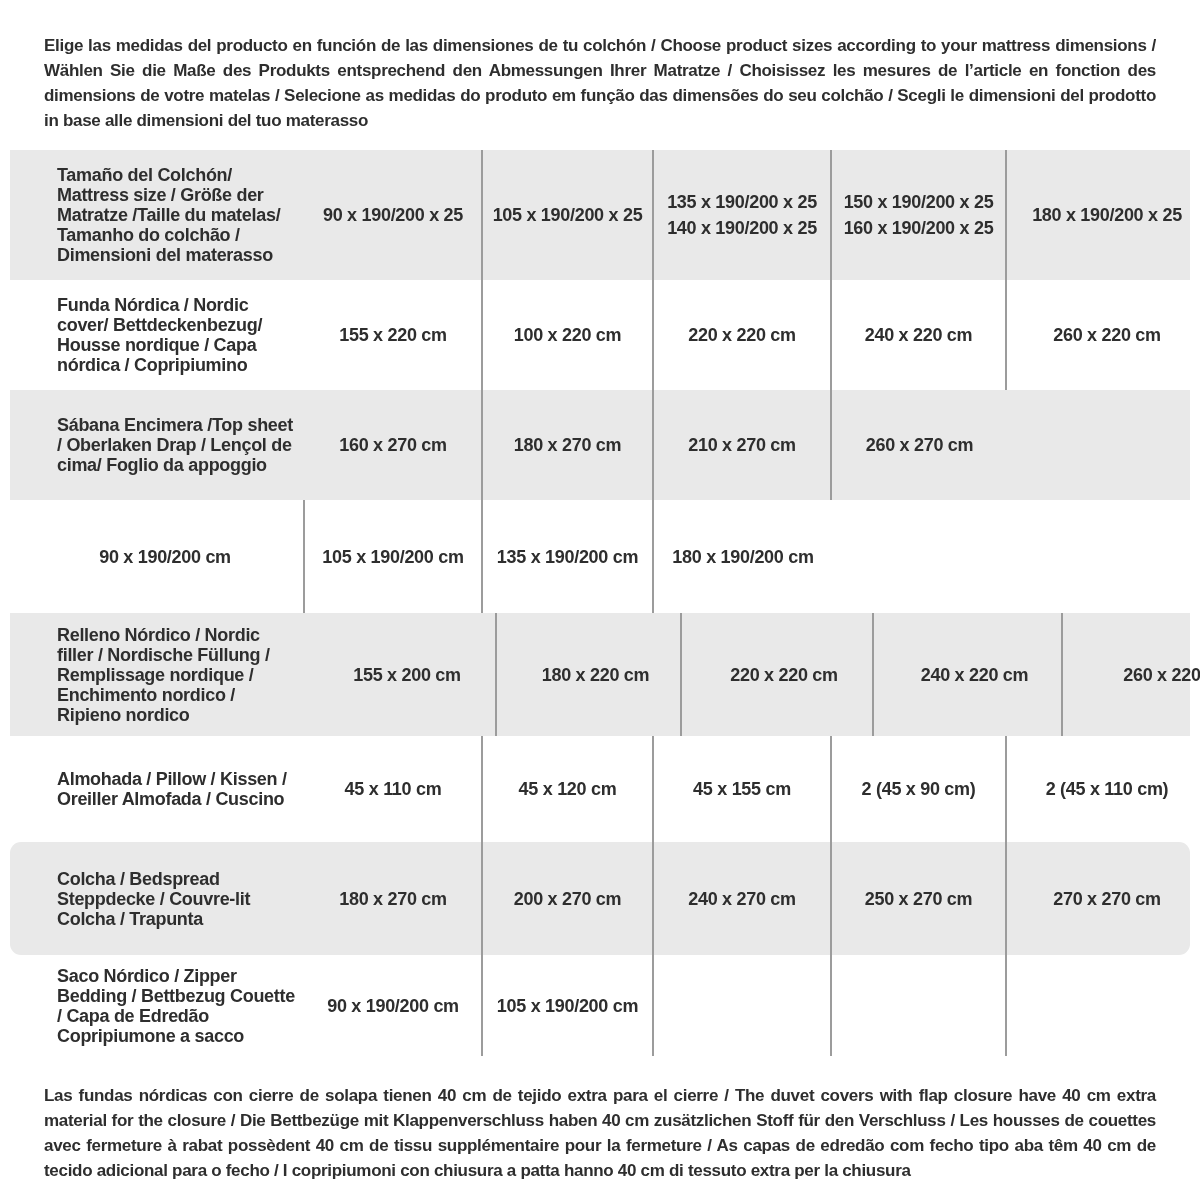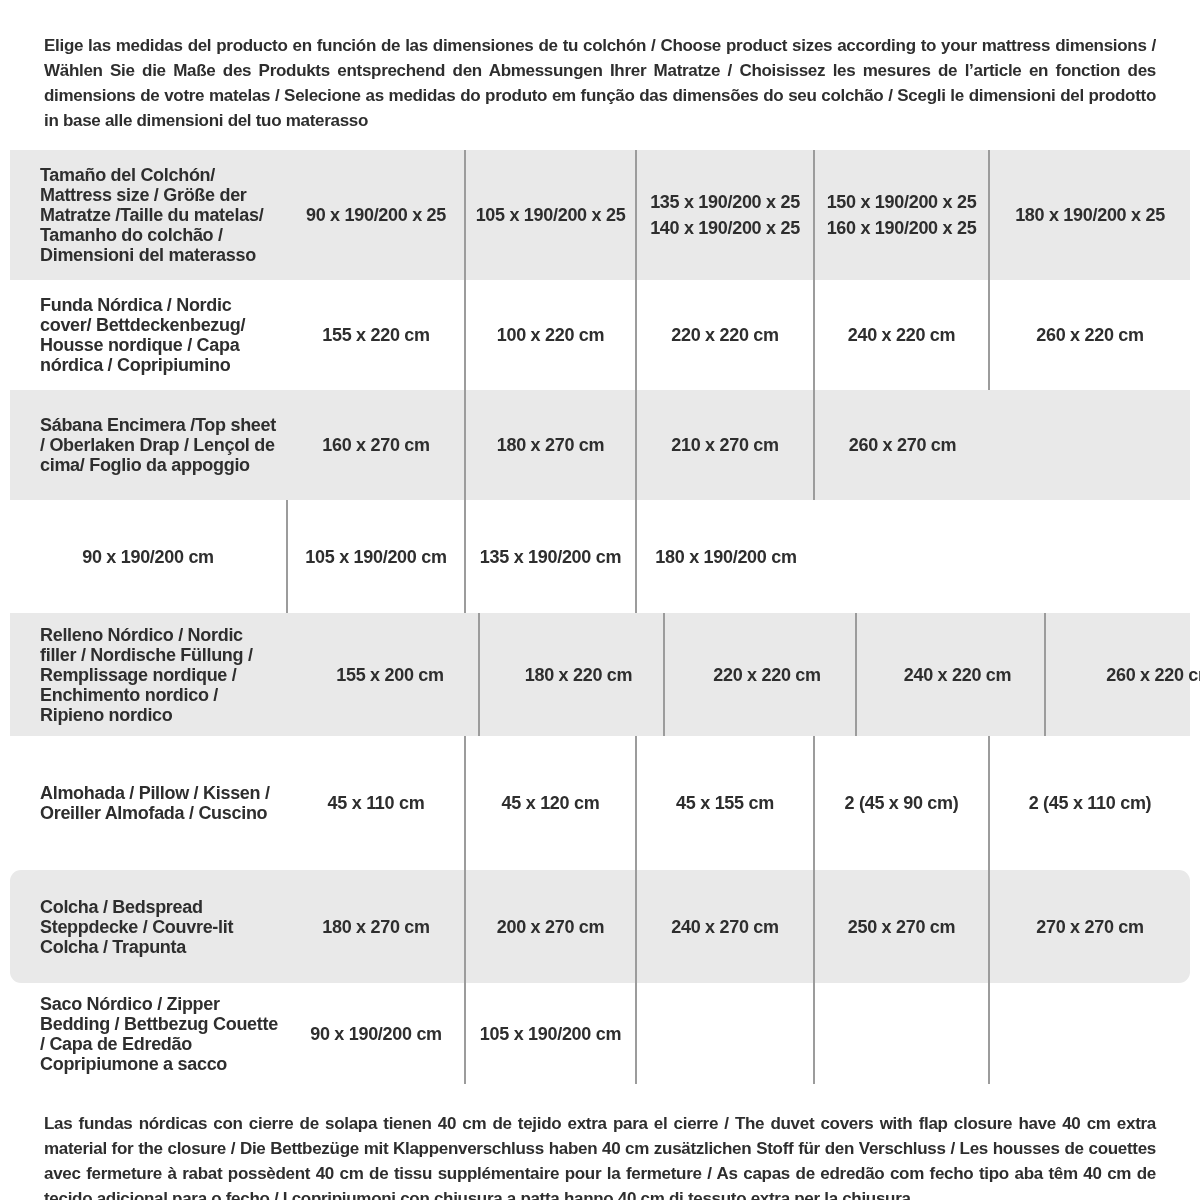--- a/index.html
+++ b/index.html
@@ -19,20 +19,21 @@
   }
   .intro{padding-top:33px;}
   .footnote{margin-top:27px;}
   .table{
     margin:17px 0 0 10px;
     width:1180px;
   }
   .row{
     display:grid;
     grid-template-columns:278px 178px 171px 178px 175px 200px;
+    padding-left:17px;
   }
   .row.shaded{background:var(--row_shade,#e9e9e9);}
   .cell{
     display:flex;
     align-items:center;
     box-sizing:border-box;
     min-width:0;
   }
   .label{
     padding-left:30px;
@@ -48,21 +49,21 @@
     line-height:26px;
     letter-spacing:-0.3px;
     white-space:pre-line;
   }
   .val:not(:last-child){border-right:2px solid var(--divider,#9c9c9c);}
   .r1{height:130px;}
   .r2{height:110px;}
   .r3{height:110px;}
   .r4{height:113px;}
   .r5{height:123px;gap:14px;}
-  .r6{height:134px;}
+  .r6{height:106px;}
   .r7{height:113px;border-radius:11px;}
   .r8{height:101px;}
 </style>
 </head>
 <body>
 
 <div class="page">
 
   <p class="para intro">Elige las medidas del producto en función de las dimensiones de tu colchón / Choose product sizes according to your mattress dimensions / Wählen Sie die Maße des Produkts entsprechend den Abmessungen Ihrer Matratze / Choisissez les mesures de l’article en fonction des dimensions de votre matelas / Selecione as medidas do produto em função das dimensões do seu colchão / Scegli le dimensioni del prodotto in base alle dimensioni del tuo materasso</p>
 

